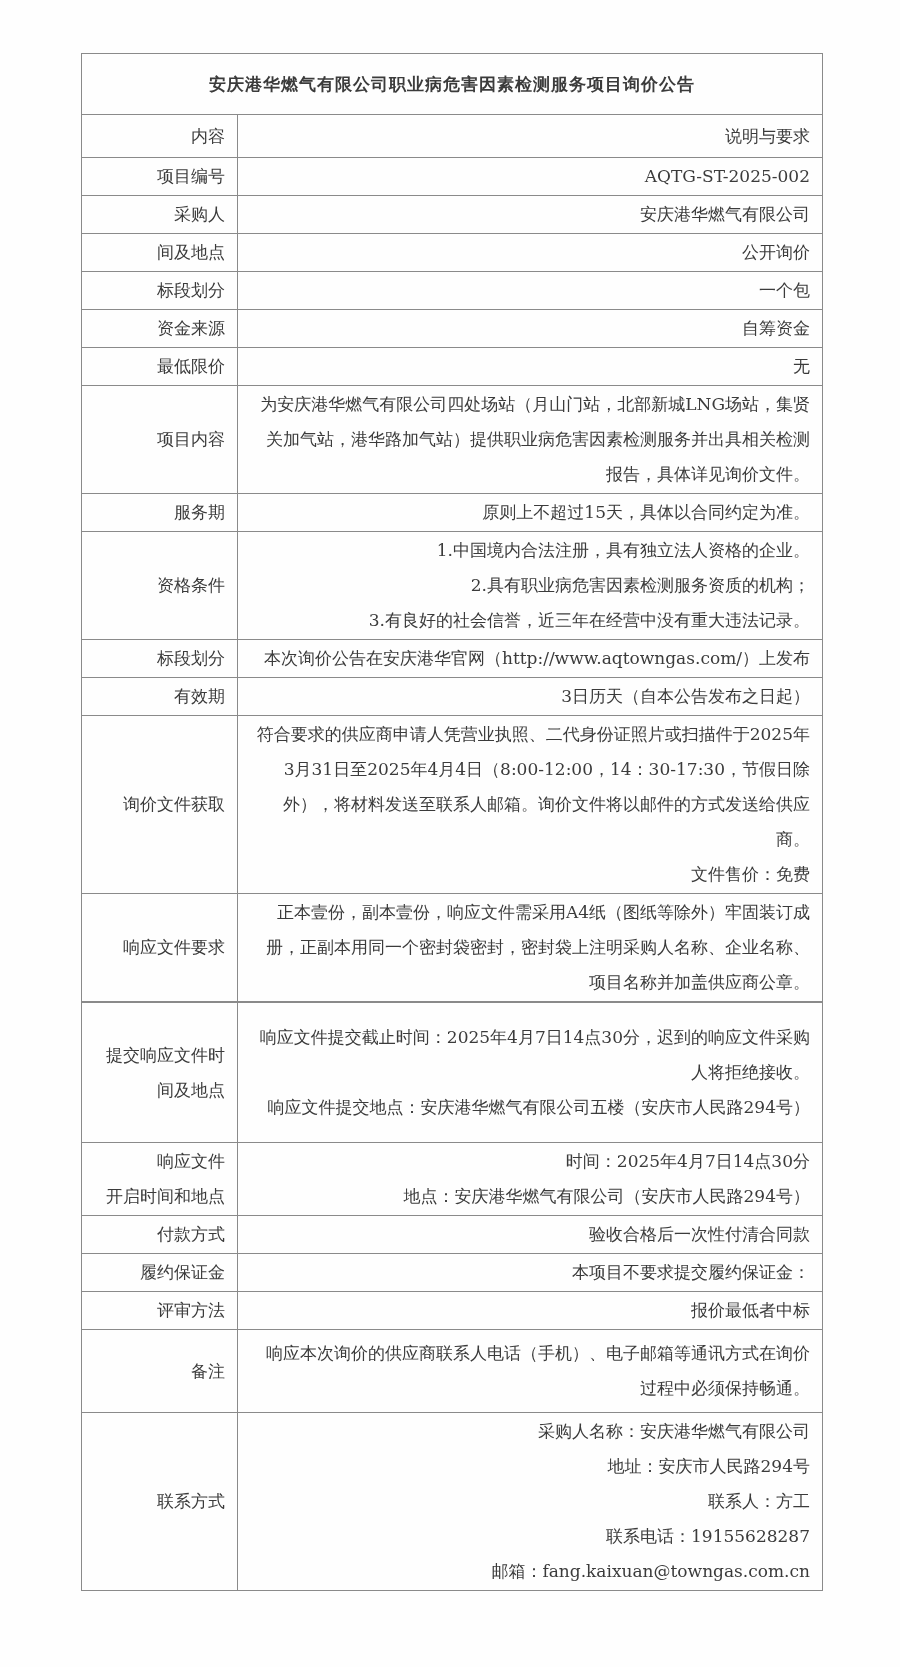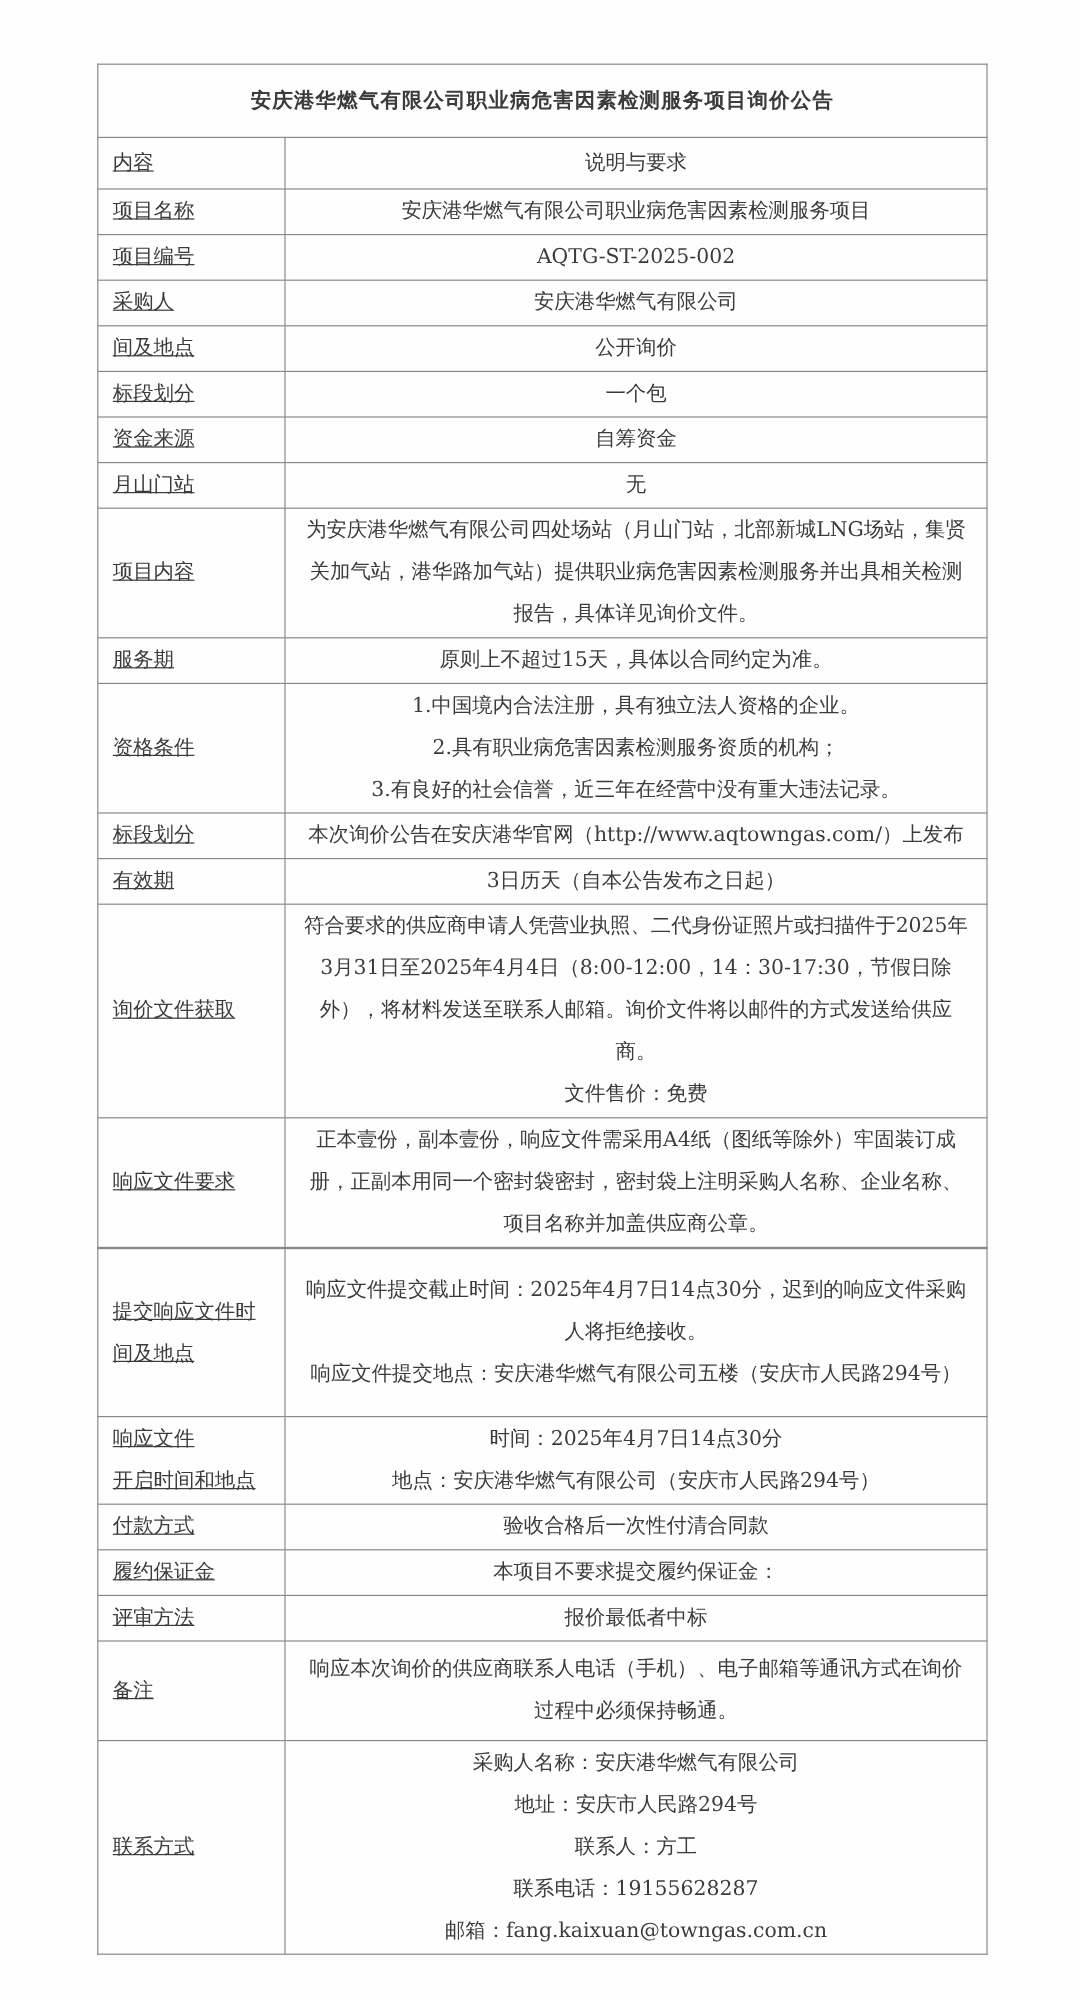--- a/index.html
+++ b/index.html
@@ -39,26 +39,25 @@
     font-weight: bold;
     font-size: 22px;
     letter-spacing: 1px;
     white-space: normal;
   }
   td.header-cell {
     height: 40px;
     text-align: center;
   }
   td.label-cell {
-    text-align: left;
+    text-align: right;
     width: 156px;
-    text-decoration: underline;
   }
   td.content-cell {
-    text-align: center;
+    text-align: right;
     width: 585px;
   }
   #t2-body tr:first-child td {
     padding-top: 17px;
     padding-bottom: 17px;
   }
   #t2-body tr:nth-child(6) td {
     padding-top: 6px;
     padding-bottom: 6px;
   }
@@ -77,45 +76,41 @@
       <tr>
         <td class="title-cell" colspan="2">安庆港华燃气有限公司职业病危害因素检测服务项目询价公告</td>
       </tr>
       <tr>
         <td class="header-cell label-cell">内容</td>
         <td class="header-cell content-cell">说明与要求</td>
       </tr>
     </tbody>
     <tbody id="t1-body">
         <tr>
-          <td class="label-cell">项目名称</td>
-          <td class="content-cell">安庆港华燃气有限公司职业病危害因素检测服务项目</td>
-        </tr>
-        <tr>
           <td class="label-cell">项目编号</td>
           <td class="content-cell">AQTG-ST-2025-002</td>
         </tr>
         <tr>
           <td class="label-cell">采购人</td>
           <td class="content-cell">安庆港华燃气有限公司</td>
         </tr>
         <tr>
           <td class="label-cell">间及地点</td>
           <td class="content-cell">公开询价</td>
         </tr>
         <tr>
           <td class="label-cell">标段划分</td>
           <td class="content-cell">一个包</td>
         </tr>
         <tr>
           <td class="label-cell">资金来源</td>
           <td class="content-cell">自筹资金</td>
         </tr>
         <tr>
-          <td class="label-cell">月山门站</td>
+          <td class="label-cell">最低限价</td>
           <td class="content-cell">无</td>
         </tr>
         <tr>
           <td class="label-cell">项目内容</td>
           <td class="content-cell">为安庆港华燃气有限公司四处场站（月山门站，北部新城LNG场站，集贤关加气站，港华路加气站）提供职业病危害因素检测服务并出具相关检测报告，具体详见询价文件。</td>
         </tr>
         <tr>
           <td class="label-cell">服务期</td>
           <td class="content-cell">原则上不超过15天，具体以合同约定为准。</td>
         </tr>

